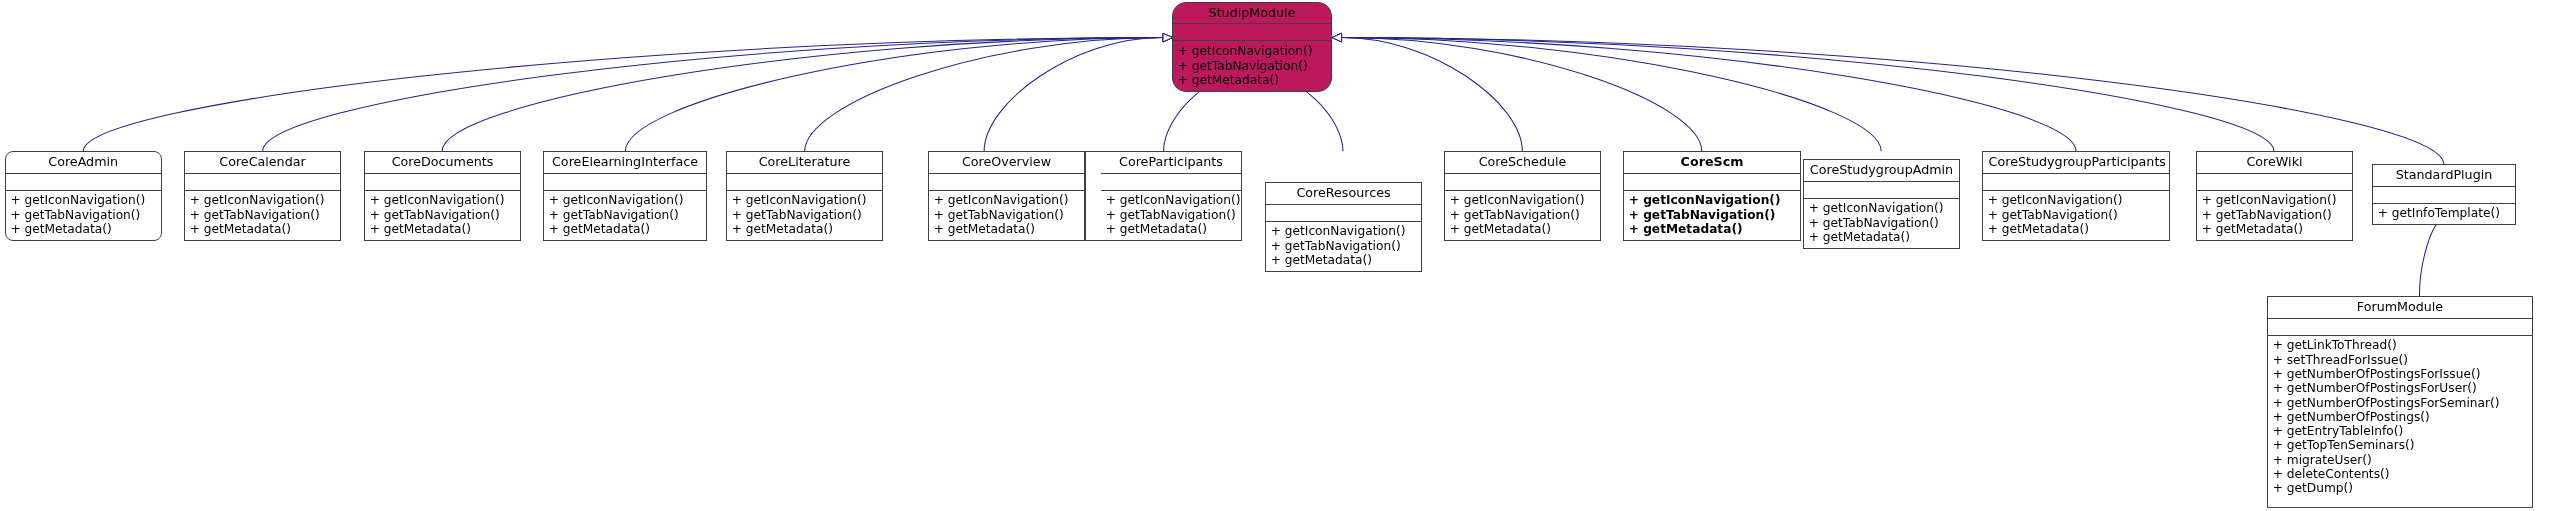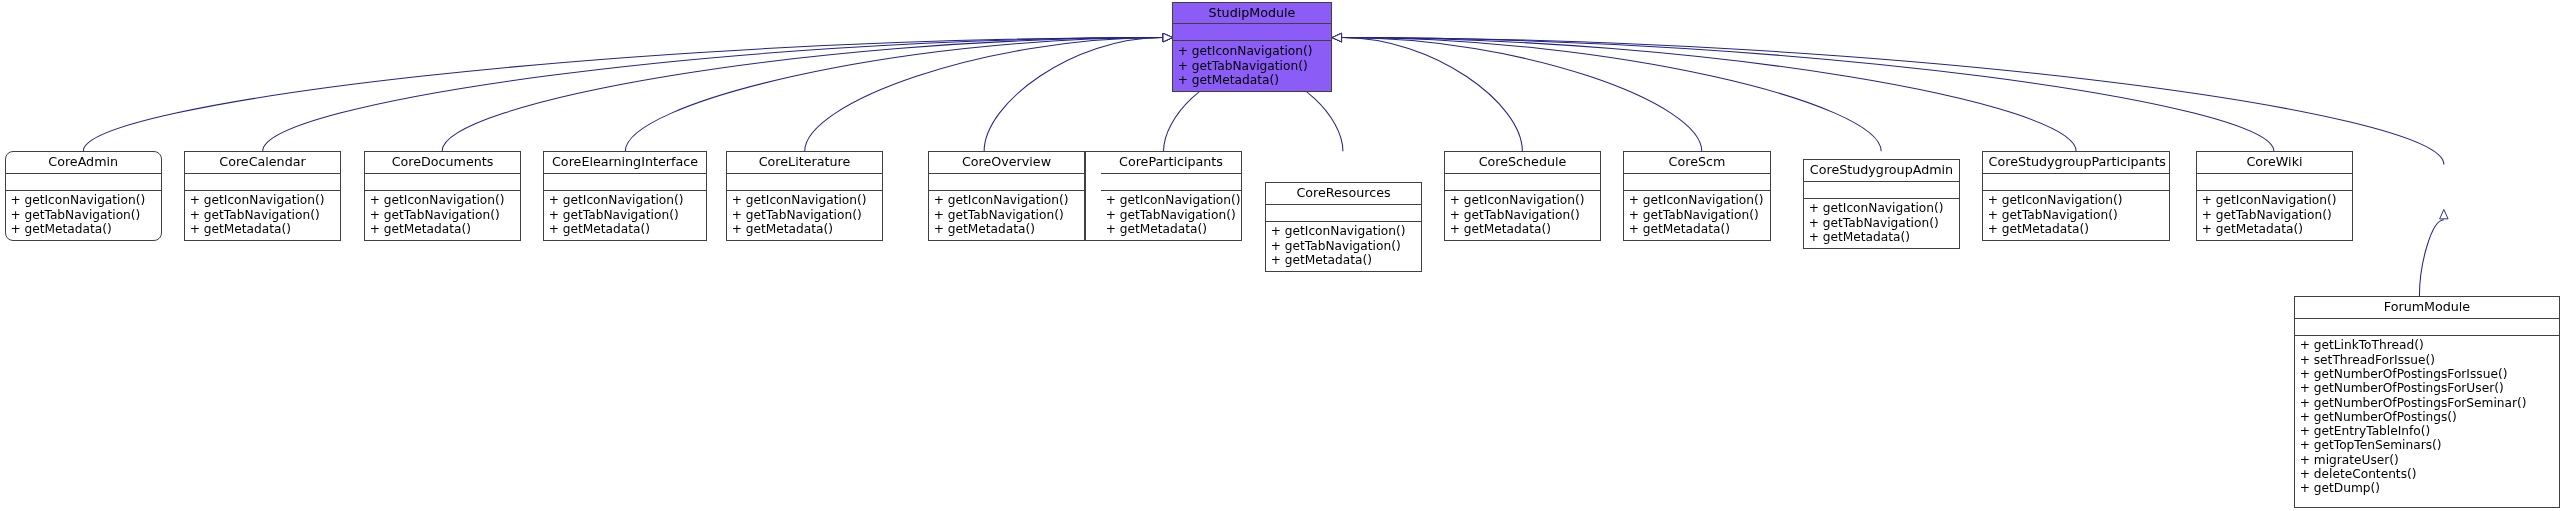--- a/index.html
+++ b/index.html
@@ -26,21 +26,22 @@
     pointer-events: none;
   }
   .uml-class {
     position: absolute;
     box-sizing: border-box;
     border: 0.9px solid #404040;
     background: #ffffff;
     z-index: 5;
   }
   .uml-class.is-root {
-    background: #8b5cf6;
+    background: #be185d;
+    border-radius: 14px;
   }
   .uml-name {
     text-align: center;
     font-size: 12.7px;
     line-height: 14px;
     padding: 2.8px 5.6px 3.8px 5.6px;
     color: #000000;
     white-space: nowrap;
     border-bottom: 0.9px solid #404040;
   }
@@ -177,21 +178,21 @@
     </div>
     <div class="uml-class" style="left: 1444px; top: 151px; width: 157px; min-height: 59px;">
       <div class="uml-name">CoreSchedule</div>
       <div class="uml-attrs"></div>
       <div class="uml-ops">
         <div class="uml-op">+ getIconNavigation()</div>
         <div class="uml-op">+ getTabNavigation()</div>
         <div class="uml-op">+ getMetadata()</div>
       </div>
     </div>
-    <div class="uml-class" style="left: 1623px; top: 151px; width: 148px; min-height: 59px;">
+    <div class="uml-class" style="left: 1623px; top: 151px; width: 178px; min-height: 59px; font-weight: bold;">
       <div class="uml-name">CoreScm</div>
       <div class="uml-attrs"></div>
       <div class="uml-ops">
         <div class="uml-op">+ getIconNavigation()</div>
         <div class="uml-op">+ getTabNavigation()</div>
         <div class="uml-op">+ getMetadata()</div>
       </div>
     </div>
     <div class="uml-class" style="left: 1803px; top: 159px; width: 157px; min-height: 59px;">
       <div class="uml-name">CoreStudygroupAdmin</div>
@@ -213,21 +214,28 @@
     </div>
     <div class="uml-class" style="left: 2196px; top: 151px; width: 157px; min-height: 59px;">
       <div class="uml-name">CoreWiki</div>
       <div class="uml-attrs"></div>
       <div class="uml-ops">
         <div class="uml-op">+ getIconNavigation()</div>
         <div class="uml-op">+ getTabNavigation()</div>
         <div class="uml-op">+ getMetadata()</div>
       </div>
     </div>
-    <div class="uml-class" style="left: 2267px; top: 296px; width: 266px; min-height: 212px; margin-left: 27px;">
+    <div class="uml-class" style="left: 2372px; top: 164px; width: 144px; min-height: 45px;">
+      <div class="uml-name">StandardPlugin</div>
+      <div class="uml-attrs"></div>
+      <div class="uml-ops">
+        <div class="uml-op">+ getInfoTemplate()</div>
+      </div>
+    </div>
+    <div class="uml-class" style="left: 2267px; top: 296px; width: 266px; min-height: 212px;">
       <div class="uml-name">ForumModule</div>
       <div class="uml-attrs"></div>
       <div class="uml-ops">
         <div class="uml-op">+ getLinkToThread()</div>
         <div class="uml-op">+ setThreadForIssue()</div>
         <div class="uml-op">+ getNumberOfPostingsForIssue()</div>
         <div class="uml-op">+ getNumberOfPostingsForUser()</div>
         <div class="uml-op">+ getNumberOfPostingsForSeminar()</div>
         <div class="uml-op">+ getNumberOfPostings()</div>
         <div class="uml-op">+ getEntryTableInfo()</div>

